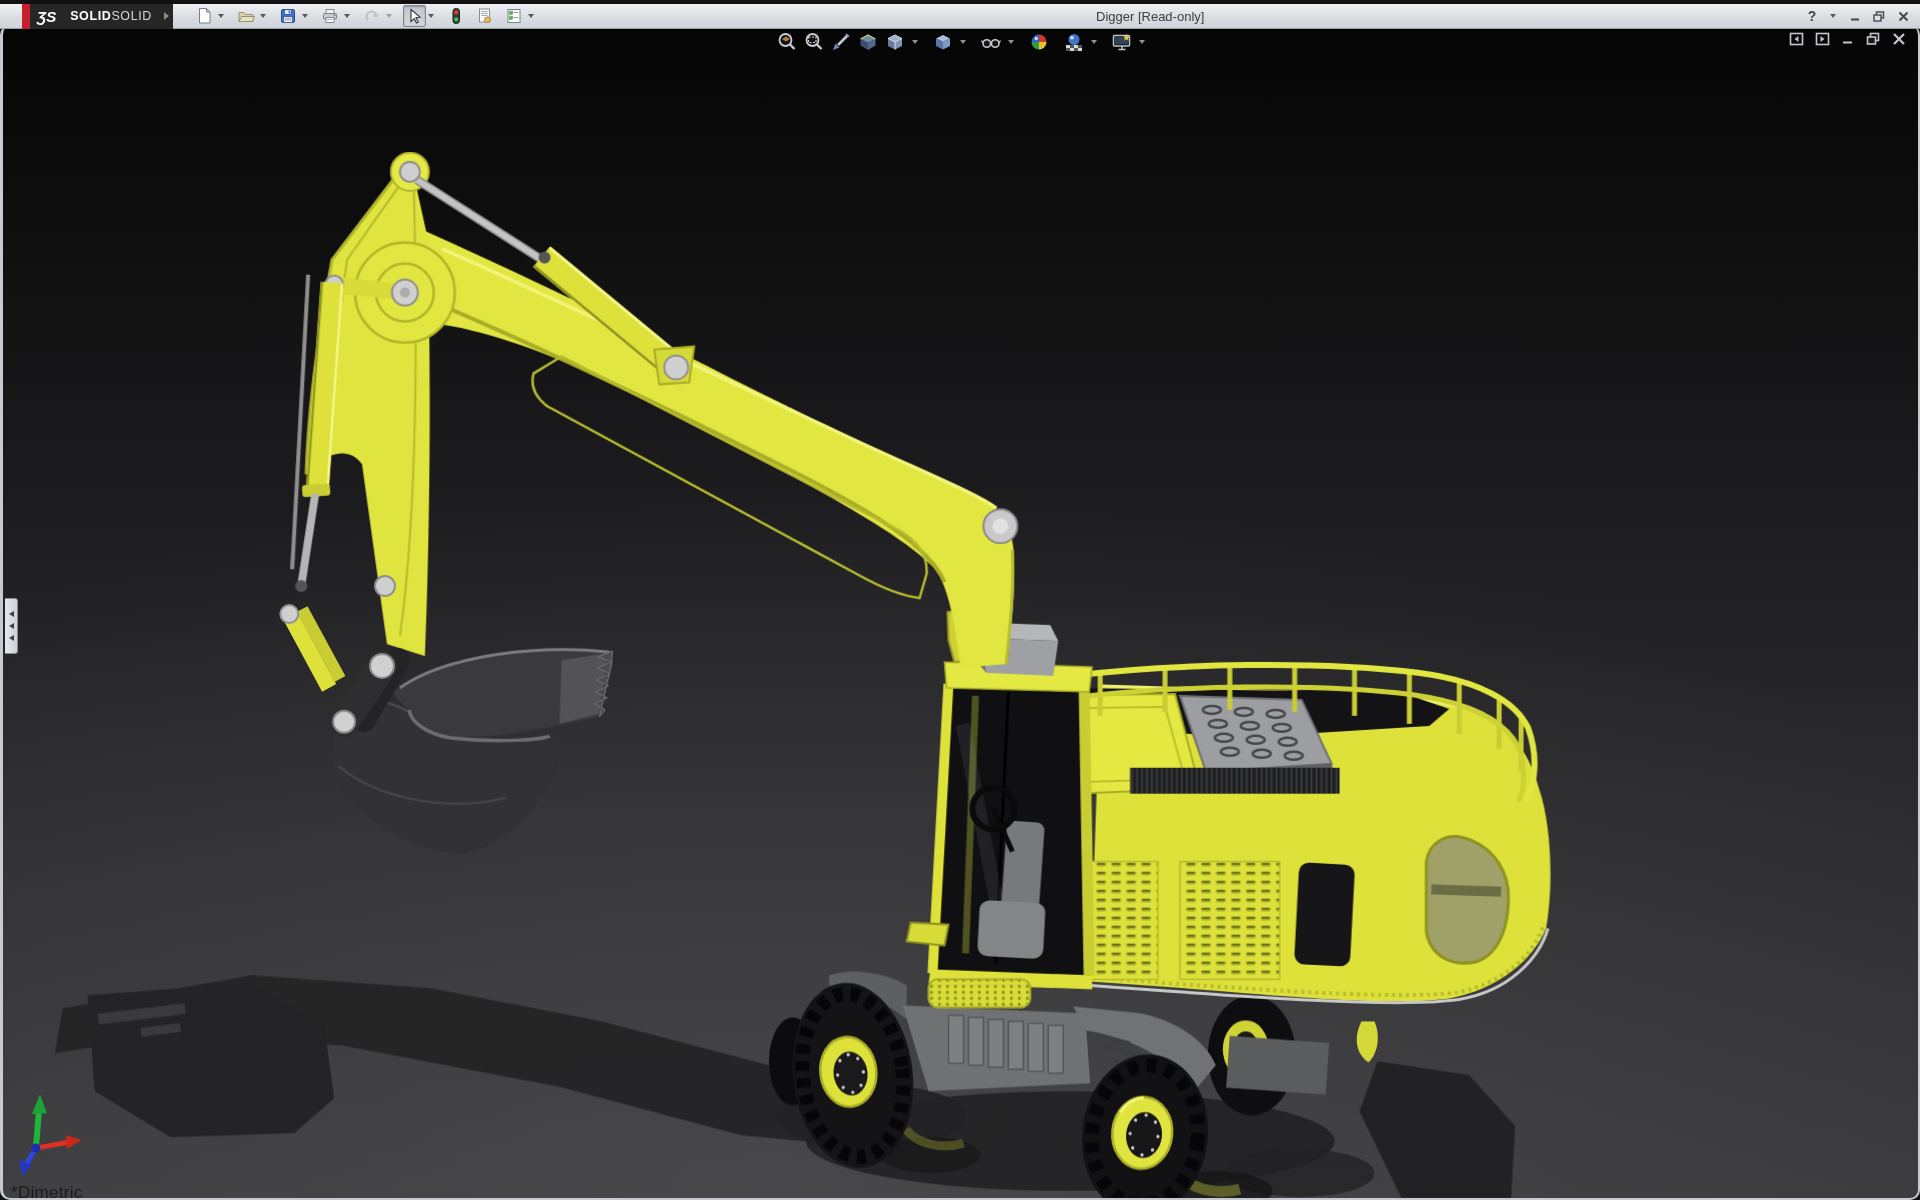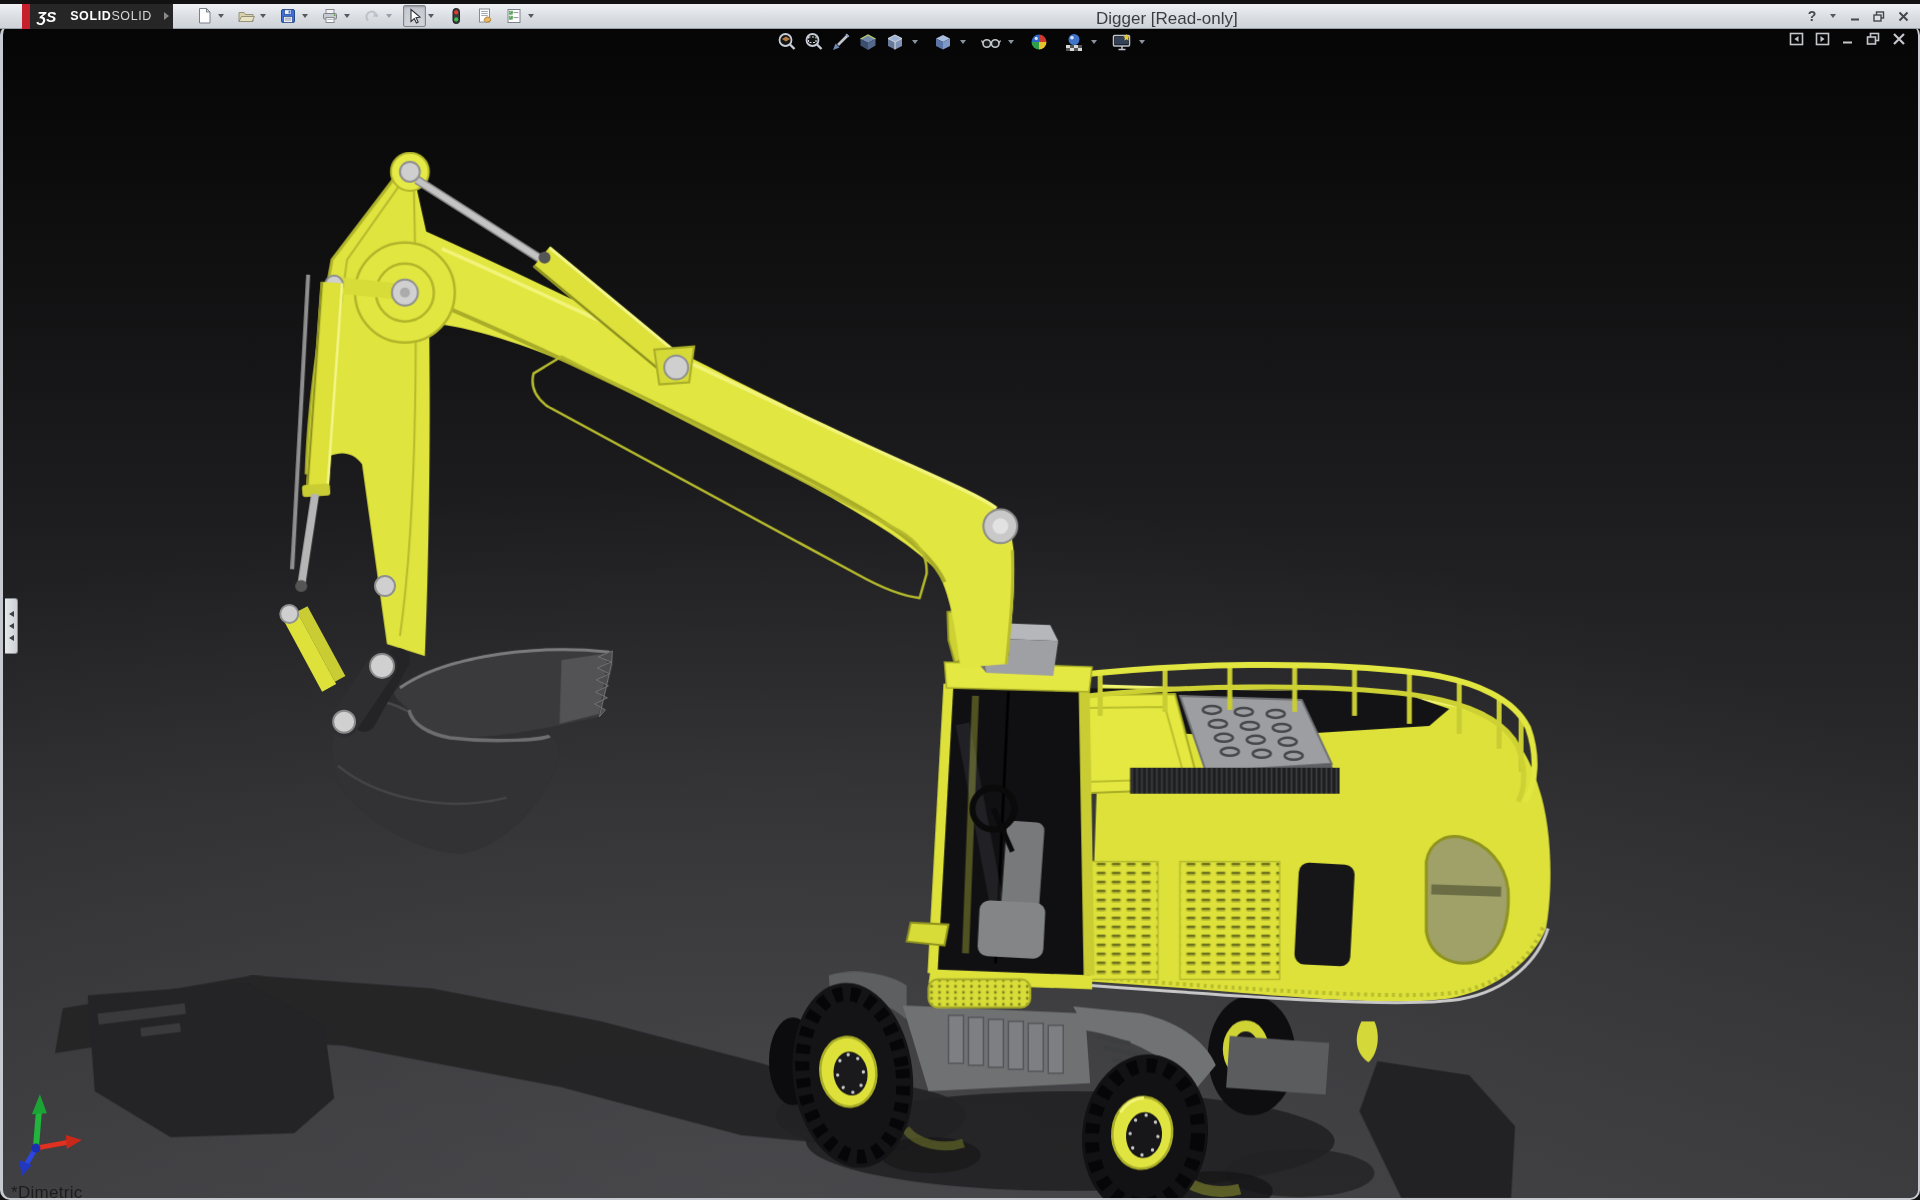--- a/index.html
+++ b/index.html
@@ -23,21 +23,21 @@
   .tbtn { width:23px; height:22px; display:flex; align-items:center; justify-content:center;
     border:1px solid transparent; border-radius:2px; }
   .tbtn.pressed { background:linear-gradient(#c3c8cf,#d2d6db); border:1px solid #7f868e;
     box-shadow:inset 0 1px 2px rgba(0,0,0,.25); }
   .tbtn.disabled { opacity:.55; }
   .dd { width:11px; height:22px; display:flex; align-items:center; justify-content:center; margin-right:2px; }
   .dd .caret { width:0; height:0; border-top:4px solid #555a60; border-left:3.5px solid transparent; border-right:3.5px solid transparent; }
   .dd.dim .caret { border-top-color:#9aa0a7; }
   .tgap { width:6px; }
 
-  .win-title { position:absolute; left:1096px; top:5px; font-size:17px; color:#3b3e42; white-space:nowrap; }
+  .win-title { position:absolute; left:1096px; top:5px; font-size:13px; color:#3b3e42; white-space:nowrap; }
 
   .win-controls { margin-left:auto; display:flex; align-items:center; gap:6px; padding-right:8px; }
   .wc { display:flex; align-items:center; justify-content:center; width:18px; height:20px; color:#44484d; }
   .help-glyph { font-size:14px; font-weight:bold; color:#44484d; }
 
   
   .viewport { position:absolute; top:25px; left:0; right:0; bottom:0;
     border-left:3px solid #c7cbd1; border-right:2px solid #c7cbd1; border-bottom:2px solid #c7cbd1;
     background:
       radial-gradient(120% 95% at 40% 98%, rgba(86,86,90,.50), rgba(0,0,0,0) 62%),

